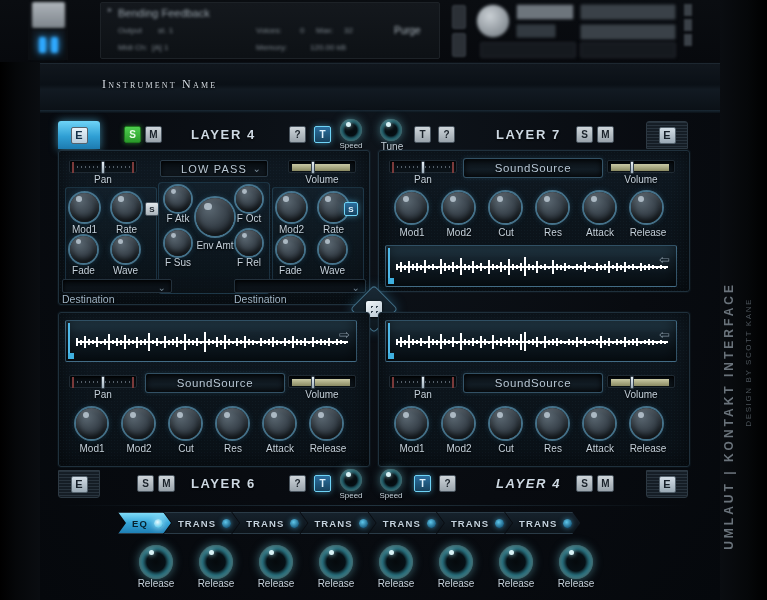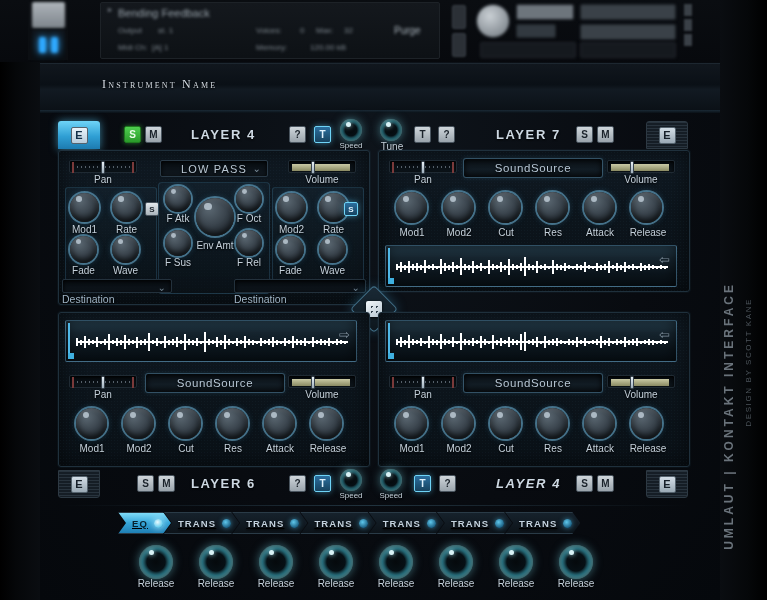--- a/index.html
+++ b/index.html
@@ -152,21 +152,21 @@
               background:linear-gradient(135deg,#1a2a36,#0d161d);
               border:1px solid rgba(110,190,230,.5); border-radius:4px;
               box-shadow:0 0 12px rgba(70,170,220,.35); }
   .linknode .dice { position:absolute; left:50%; top:50%; transform:translate(-50%,-50%) rotate(-45deg);
               width:16px; height:16px; background:linear-gradient(145deg,#f2f7fa,#b8c6d1);
               border-radius:2px; box-shadow:0 1px 3px rgba(0,0,0,.8); }
   .linknode .dice::before { content:""; position:absolute; inset:3px;
               background-image:radial-gradient(#31404c 1px, transparent 1px); background-size:5px 5px; }
 
   
-  .fxbar { position:absolute; left:118px; top:512px; width:468px; height:22px; display:flex;text-decoration:underline; }
+  .fxbar { position:absolute; left:118px; top:512px; width:468px; height:22px; display:flex; }
   .fxchip { position:relative; height:22px; display:flex; align-items:center; justify-content:center;
             margin-right:-7px; padding:0 8px 0 14px;
             background:linear-gradient(180deg,#16222c,#0c1319);
             border-top:1px solid #2a3b47; border-bottom:1px solid #2a3b47;
             clip-path:polygon(0 0, calc(100% - 8px) 0, 100% 50%, calc(100% - 8px) 100%, 0 100%, 8px 50%); }
   .fxchip.active { background:linear-gradient(180deg,#7fdcf8 0%,#35a5d8 50%,#1f7fb4 100%);
             box-shadow:0 0 10px rgba(90,205,245,.65); }
   .fxchip .lbl { color:#c3d2de; font-size:9.5px; font-weight:bold; letter-spacing:1.1px; margin-right:6px;
             text-shadow:0 1px 2px #000; }
   .fxchip.active .lbl { color:#08222f; text-shadow:none; }

